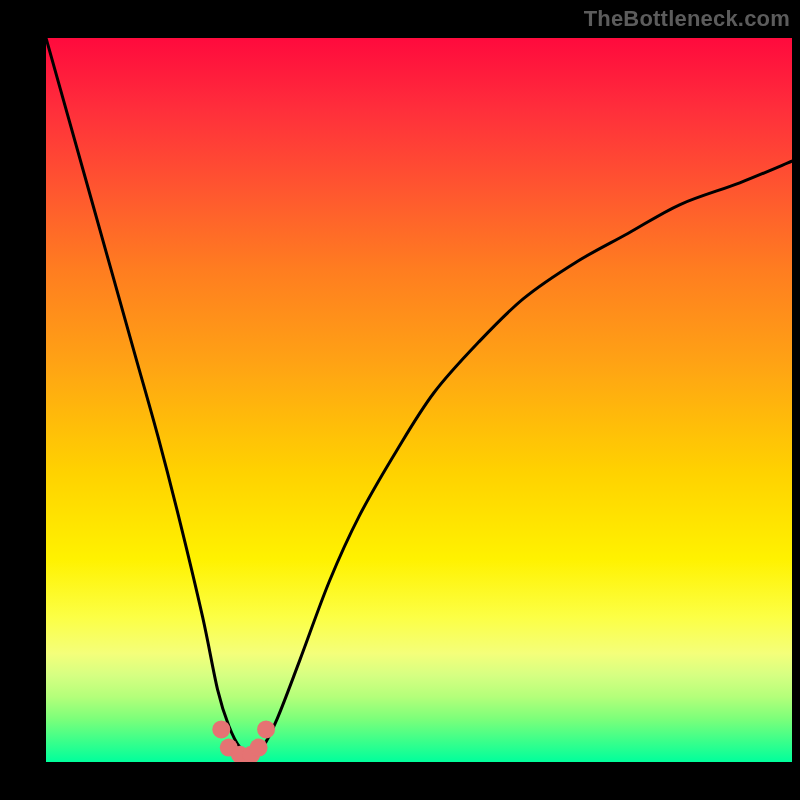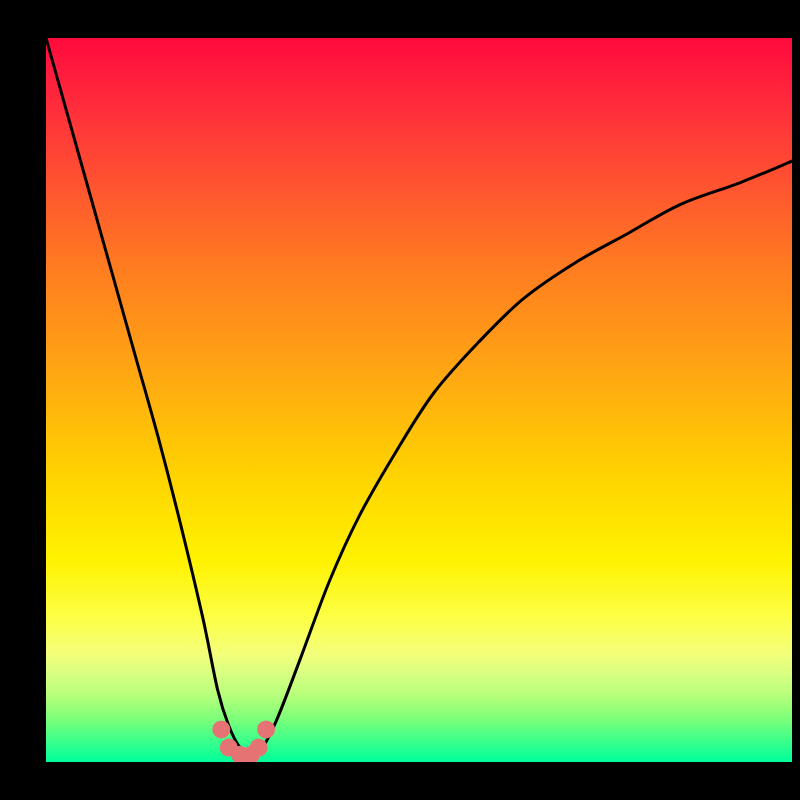--- a/index.html
+++ b/index.html
@@ -71,13 +71,14 @@
       <g id="marker-group">
           <circle cx="175.31" cy="691.42" r="9" fill="#e57373"></circle>
           <circle cx="182.77" cy="709.52" r="9" fill="#e57373"></circle>
           <circle cx="193.96" cy="716.76" r="9" fill="#e57373"></circle>
           <circle cx="205.15" cy="716.76" r="9" fill="#e57373"></circle>
           <circle cx="212.60999999999999" cy="709.52" r="9" fill="#e57373"></circle>
           <circle cx="220.07" cy="691.42" r="9" fill="#e57373"></circle>
         </g>
     </svg>
   </div>
+  <div class="watermark">TheBottleneck.com</div>
 </div>
 
 </body></html>

